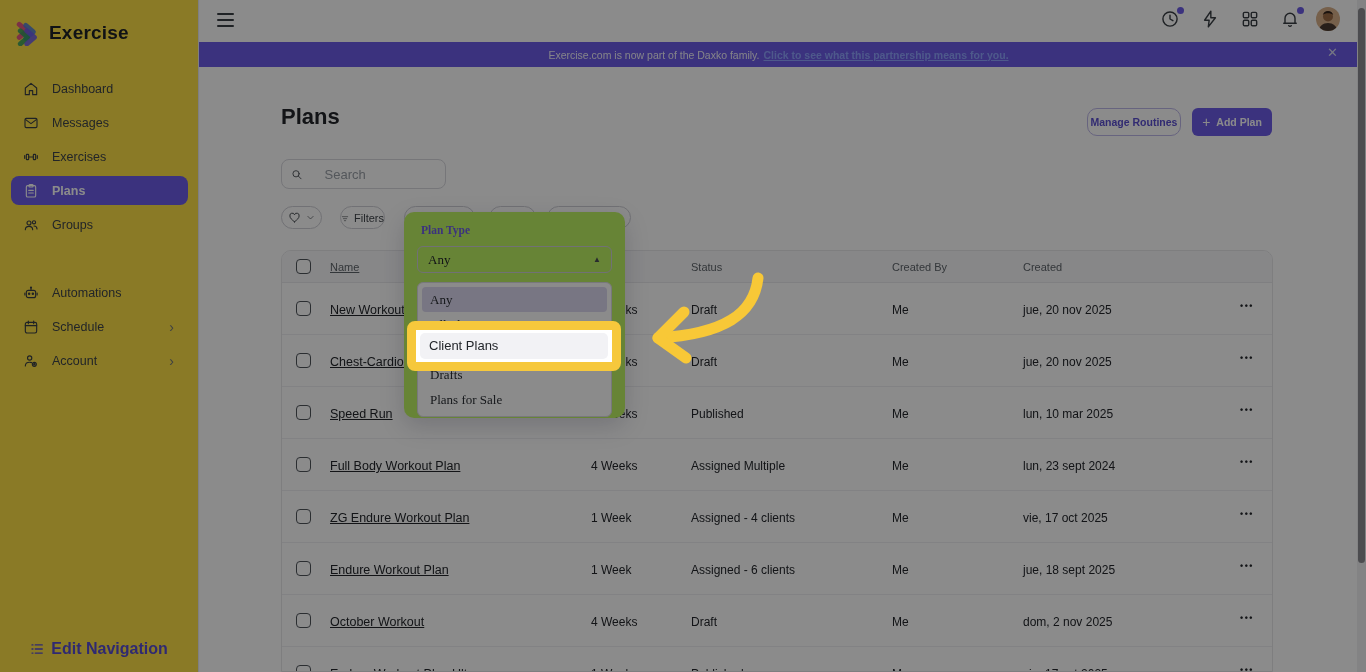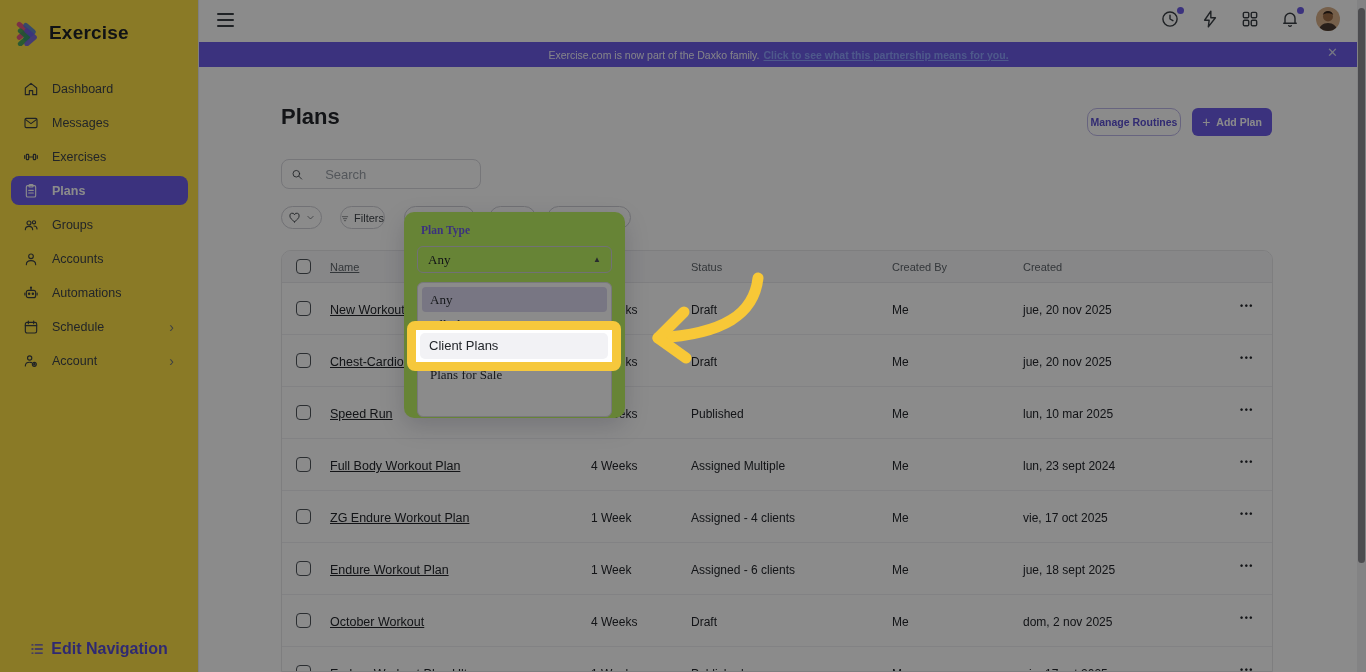--- a/index.html
+++ b/index.html
@@ -43,21 +43,21 @@
   .page-title { position:absolute; left:281px; top:104px; font-size:22px; font-weight:700; color:#23262b; }
   .btn-outline { position:absolute; left:1087px; top:108px; width:94px; height:28px; border:1px solid #beb7ea;
                  border-radius:10px; background:#fff; color:#5b4fd1; font-size:10.5px; font-weight:700;
                  display:flex; align-items:center; justify-content:center; cursor:pointer; }
   .btn-primary { position:absolute; left:1192px; top:108px; width:80px; height:28px; background:#6C5CE7;
                  border-radius:6px; color:#fff; font-size:10.5px; font-weight:700;
                  display:flex; align-items:center; justify-content:center; gap:6px; cursor:pointer; }
   .btn-primary .plus { font-size:14px; font-weight:400; margin-top:-1px; }
 
   
-  .search-box { position:absolute; left:281px; top:159px; width:200px; height:30px; border:1px solid #d8d8de;
+  .search-box { position:absolute; left:281px; top:159px; width:165px; height:30px; border:1px solid #d8d8de;
                 border-radius:8px; background:#fff; display:flex; align-items:center; padding:0 9px; gap:22px; }
   .search-box input { border:none; outline:none; width:100%; font-size:13px; color:#23262b;
                       font-family:"Liberation Sans", sans-serif; background:transparent; }
   .search-box input::placeholder { color:#9aa0a8; }
   .chip { position:absolute; top:206px; height:23px; border:1px solid #cfcfd6; border-radius:13px;
           background:#fff; display:flex; align-items:center; justify-content:center; gap:5px;
           font-size:11px; color:#3f444a; cursor:pointer; z-index:4; }
 
   
   .table { position:absolute; left:281px; top:250px; width:992px; height:422px;
@@ -206,27 +206,20 @@
     </div>
     <div class="nav-item" style="top:210px">
       <svg class="ic" width="16" height="16" viewBox="0 0 24 24">
           <circle cx="9" cy="9" r="3"></circle>
           <path d="M3.5 19 c0-3 2.5-5 5.5-5 s5.5 2 5.5 5"></path>
           <circle cx="16.5" cy="8" r="2.4"></circle>
           <path d="M16.5 13.5 c2.6 0 4.5 1.8 4.5 4.5"></path>
         </svg>
       <span class="lbl">Groups</span>
     </div>
-    <div class="nav-item" style="top:244px">
-      <svg class="ic" width="16" height="16" viewBox="0 0 24 24">
-          <circle cx="12" cy="8" r="3.5"></circle>
-          <path d="M5 20.5 c0-3.8 3-6 7-6 s7 2.2 7 6"></path>
-        </svg>
-      <span class="lbl">Accounts</span>
-    </div>
     <div class="nav-item" style="top:278px">
       <svg class="ic" width="16" height="16" viewBox="0 0 24 24">
           <rect x="5" y="8" width="14" height="11" rx="3"></rect>
           <line x1="12" y1="8" x2="12" y2="4.5"></line>
           <circle cx="12" cy="3.8" r="0.8"></circle>
           <circle cx="9.2" cy="13" r="1"></circle>
           <circle cx="14.8" cy="13" r="1"></circle>
           <line x1="2.8" y1="12" x2="2.8" y2="15"></line>
           <line x1="21.2" y1="12" x2="21.2" y2="15"></line>
         </svg>
@@ -390,20 +383,21 @@
   <div class="popup">
     <span class="plabel">Plan Type</span>
     <div class="pselect">
       <span class="val">Any</span>
       <span class="arr">▲</span>
     </div>
     <div class="plist">
       <div class="popt selected">Any</div>
       <div class="popt">All Plans</div>
       <div class="popt">Client Plans</div>
+      <div class="popt">Drafts</div>
       <div class="popt">Plans for Sale</div>
     </div>
   </div>
 
   <div class="sb-track">
     <div class="sb-thumb"></div>
   </div>
 
   <div class="dim-overlay"></div>
 

